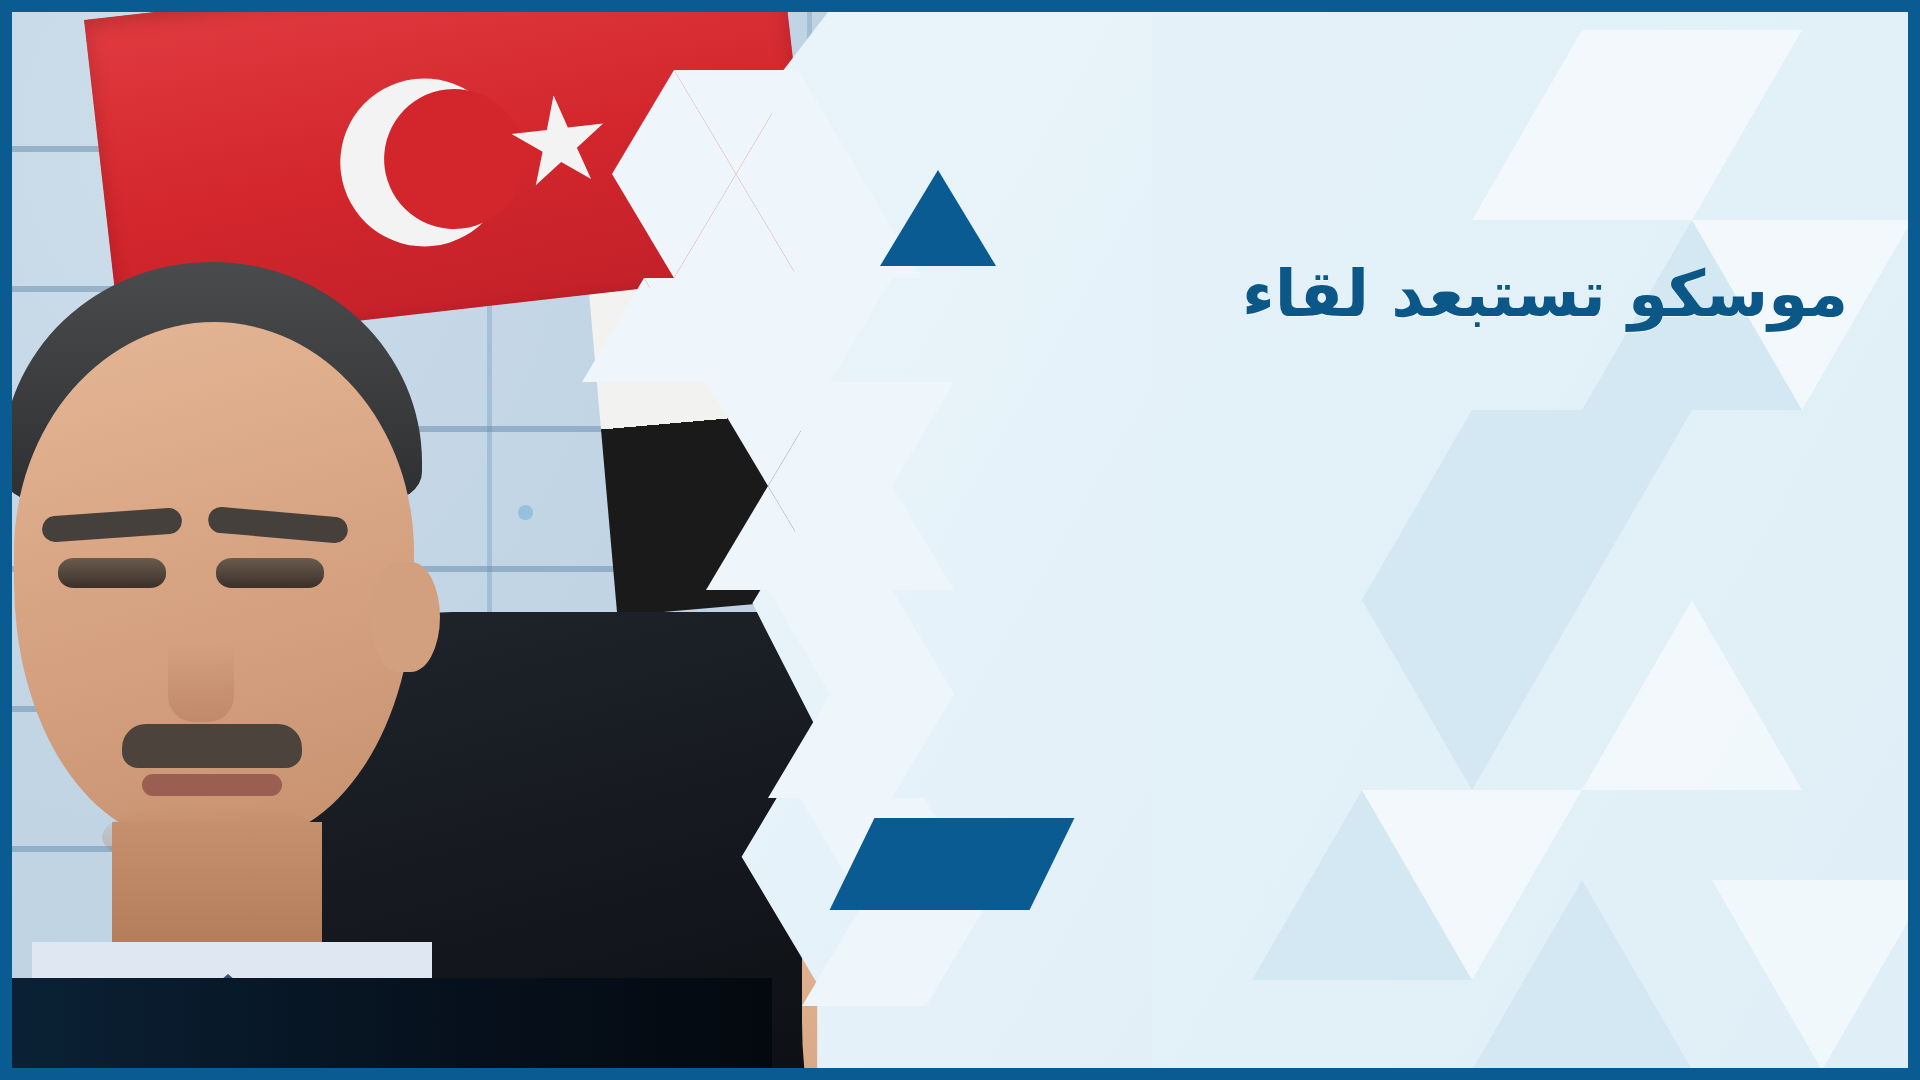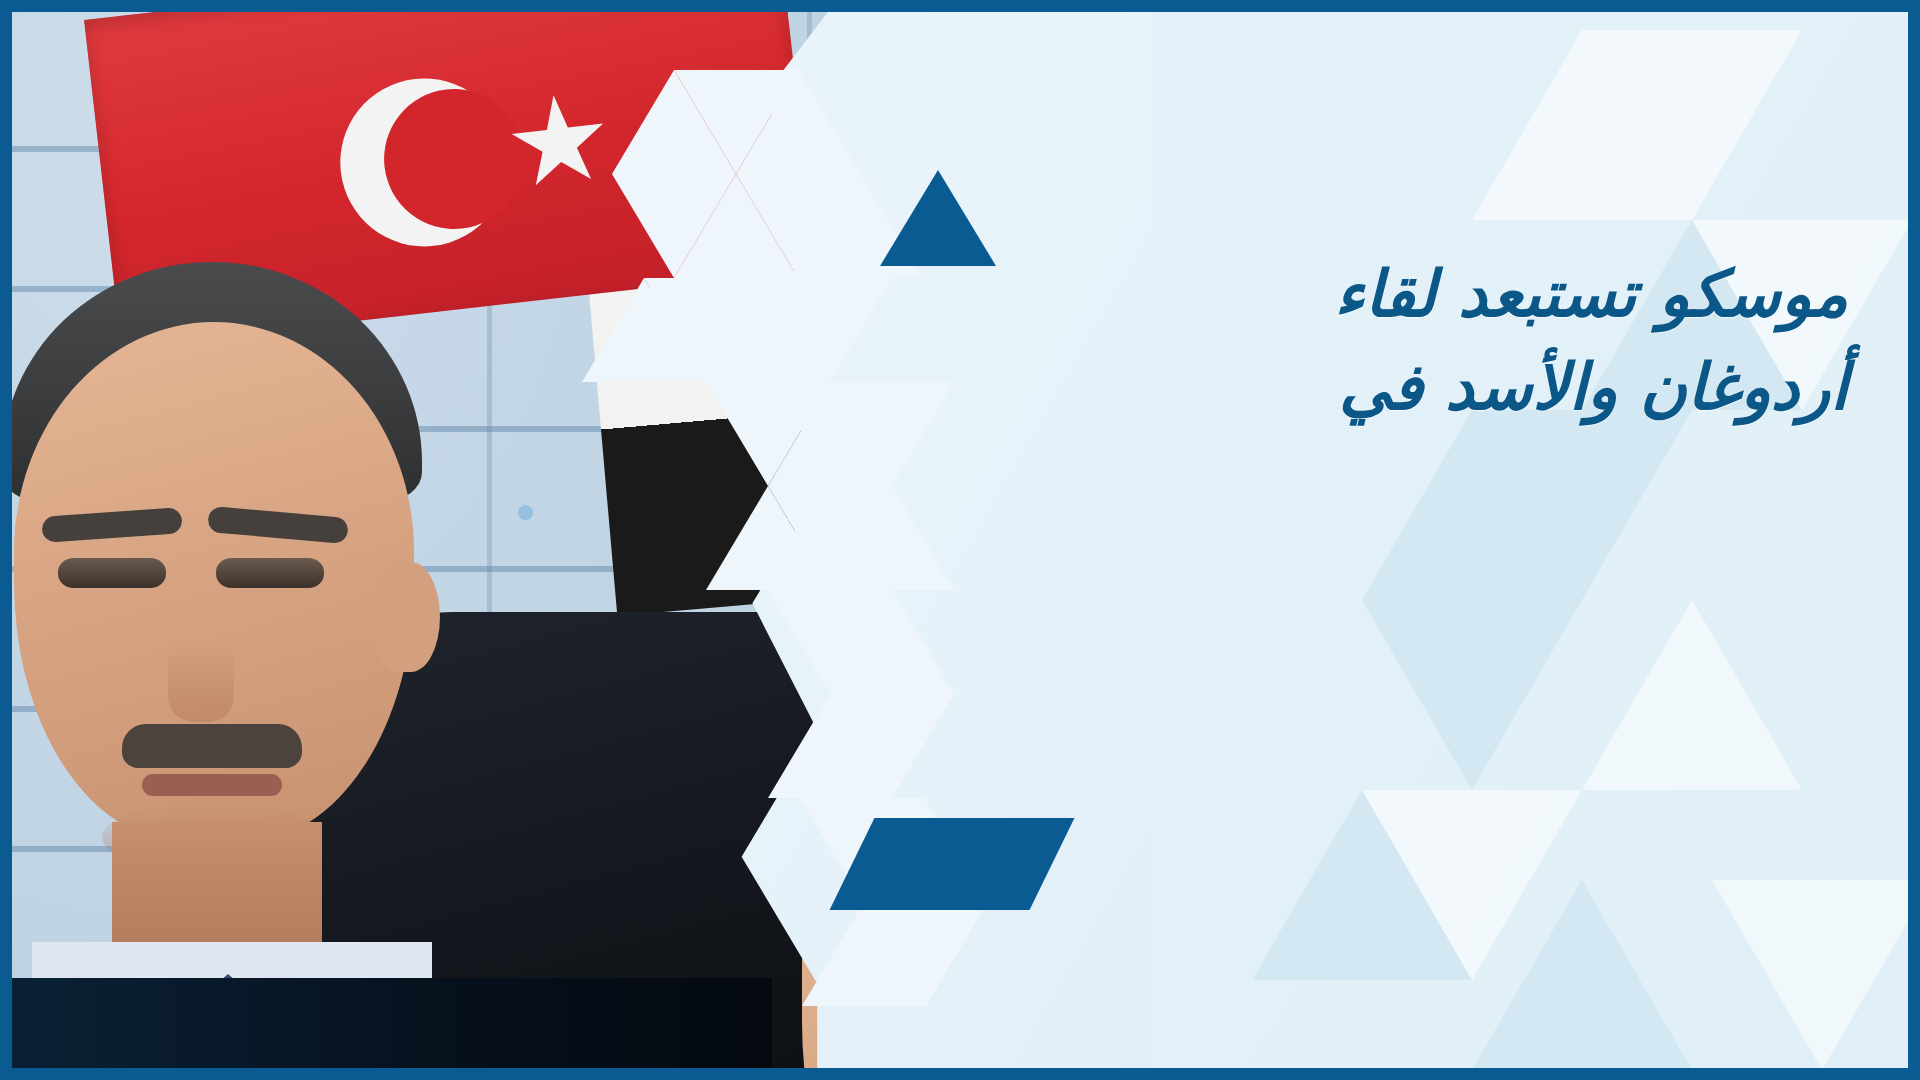--- a/index.html
+++ b/index.html
@@ -230,21 +230,21 @@
     width:760px;
     text-align:right;
     direction:rtl;
     color:#0b5788;
     font-weight:bold;
     font-size:64px;
     line-height:1.45;
     letter-spacing:0;
     text-shadow:0 1px 0 rgba(255,255,255,.6);
   }
-  #headline .ln{ display:block; white-space:nowrap;font-style:italic; }
+  #headline .ln{ display:block; white-space:nowrap; }
 
   
   #tri-accent{
     position:absolute; left:868px; top:158px;
     width:0; height:0;
     border-left:58px solid transparent;
     border-right:58px solid transparent;
     border-bottom:96px solid #0a5b92;
   }
   #para-accent{
@@ -365,17 +365,16 @@
 
       <div class="tri up-w" style="--hw:62px; --h:104px; left:230px; top:890px;"></div>
       <div class="tri dn-w" style="--hw:62px; --h:104px; left:292px; top:890px;"></div>
     </div>
 
     <div id="tri-accent"></div>
     <div id="para-accent"></div>
 
     <div id="headline">
       <span class="ln">موسكو تستبعد لقاء</span>
-      <span class="ln">أردوغان والأسد في</span>
     </div>
 
   </div>
 </div>
 
 </body></html>

